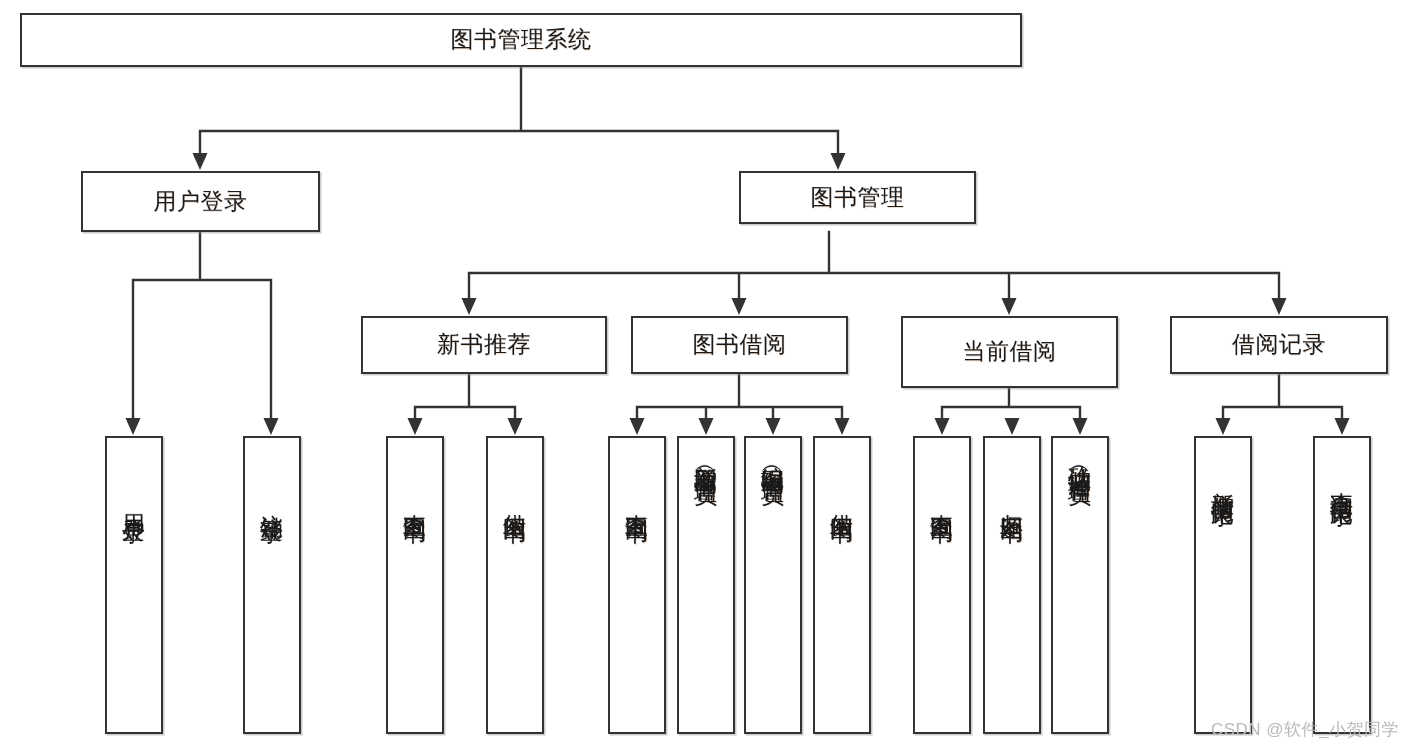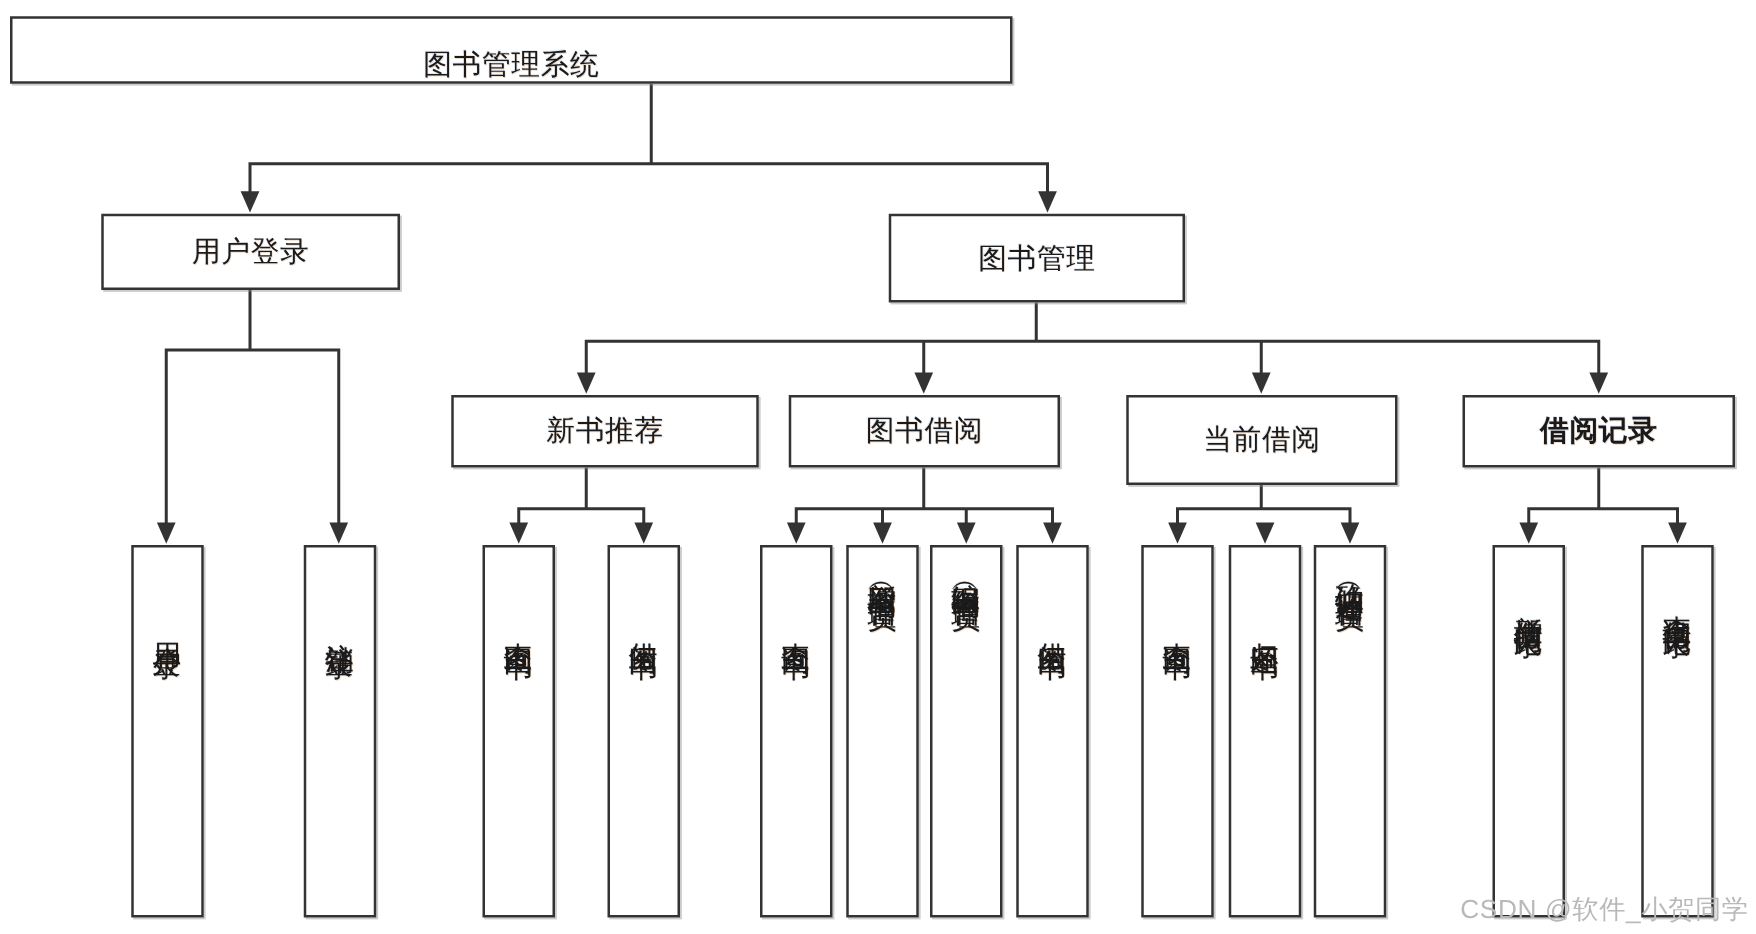--- a/index.html
+++ b/index.html
@@ -63,21 +63,21 @@
   .node.vertical.midlow .label {
     margin-top: 30px;
   }
   .node.vertical.high .label {
     margin-top: 4px;
   }
   #watermark {
     position: absolute;
     right: 6px;
     bottom: 6px;
-    font-size: 21px;
+    font-size: 17px;
     color: #b9b9b9;
     letter-spacing: 0.5px;
     white-space: nowrap;
   }
 </style>
 </head>
 <body>
 
 <div id="canvas">
   <svg class="edges" viewBox="0 0 1405 747">
@@ -102,39 +102,39 @@
       <polygon points="698.5,418 713.5,418 706,435" fill="#333333"></polygon>
       <polygon points="765.5,418 780.5,418 773,435" fill="#333333"></polygon>
       <polygon points="834.5,418 849.5,418 842,435" fill="#333333"></polygon>
       <polygon points="934.5,418 949.5,418 942,435" fill="#333333"></polygon>
       <polygon points="1004.5,418 1019.5,418 1012,435" fill="#333333"></polygon>
       <polygon points="1072.5,418 1087.5,418 1080,435" fill="#333333"></polygon>
       <polygon points="1215.5,418 1230.5,418 1223,435" fill="#333333"></polygon>
       <polygon points="1334.5,418 1349.5,418 1342,435" fill="#333333"></polygon>
     </svg>
   <div id="nodes-layer">
-      <div class="node" style="left: 8px; top: 13px; width: 802px; height: 54px; align-items: flex-end;">
+      <div class="node" style="left: 20px; top: 13px; width: 1002px; height: 54px;">
         <span class="label">图书管理系统</span>
       </div>
       <div class="node" style="left: 81px; top: 171px; width: 239px; height: 61px;">
         <span class="label">用户登录</span>
       </div>
-      <div class="node" style="left: 711px; top: 171px; width: 237px; height: 71px;">
+      <div class="node" style="left: 739px; top: 171px; width: 237px; height: 53px;">
         <span class="label">图书管理</span>
       </div>
       <div class="node" style="left: 361px; top: 316px; width: 246px; height: 58px;">
         <span class="label">新书推荐</span>
       </div>
       <div class="node" style="left: 631px; top: 316px; width: 217px; height: 58px; font-family: Liberation Serif, serif;">
         <span class="label">图书借阅</span>
       </div>
       <div class="node" style="left: 901px; top: 316px; width: 217px; height: 72px;">
         <span class="label">当前借阅</span>
       </div>
-      <div class="node" style="left: 1170px; top: 316px; width: 218px; height: 58px; font-weight: bold;">
+      <div class="node" style="left: 1170px; top: 316px; width: 218px; height: 58px;">
         <span class="label">借阅记录</span>
       </div>
       <div class="node vertical mid" style="left: 105px; top: 436px; width: 58px; height: 298px;">
         <span class="label">用户登录</span>
       </div>
       <div class="node vertical mid" style="left: 243px; top: 436px; width: 58px; height: 298px;">
         <span class="label">注销登录</span>
       </div>
       <div class="node vertical mid" style="left: 386px; top: 436px; width: 58px; height: 298px;">
         <span class="label">查询图书</span>

